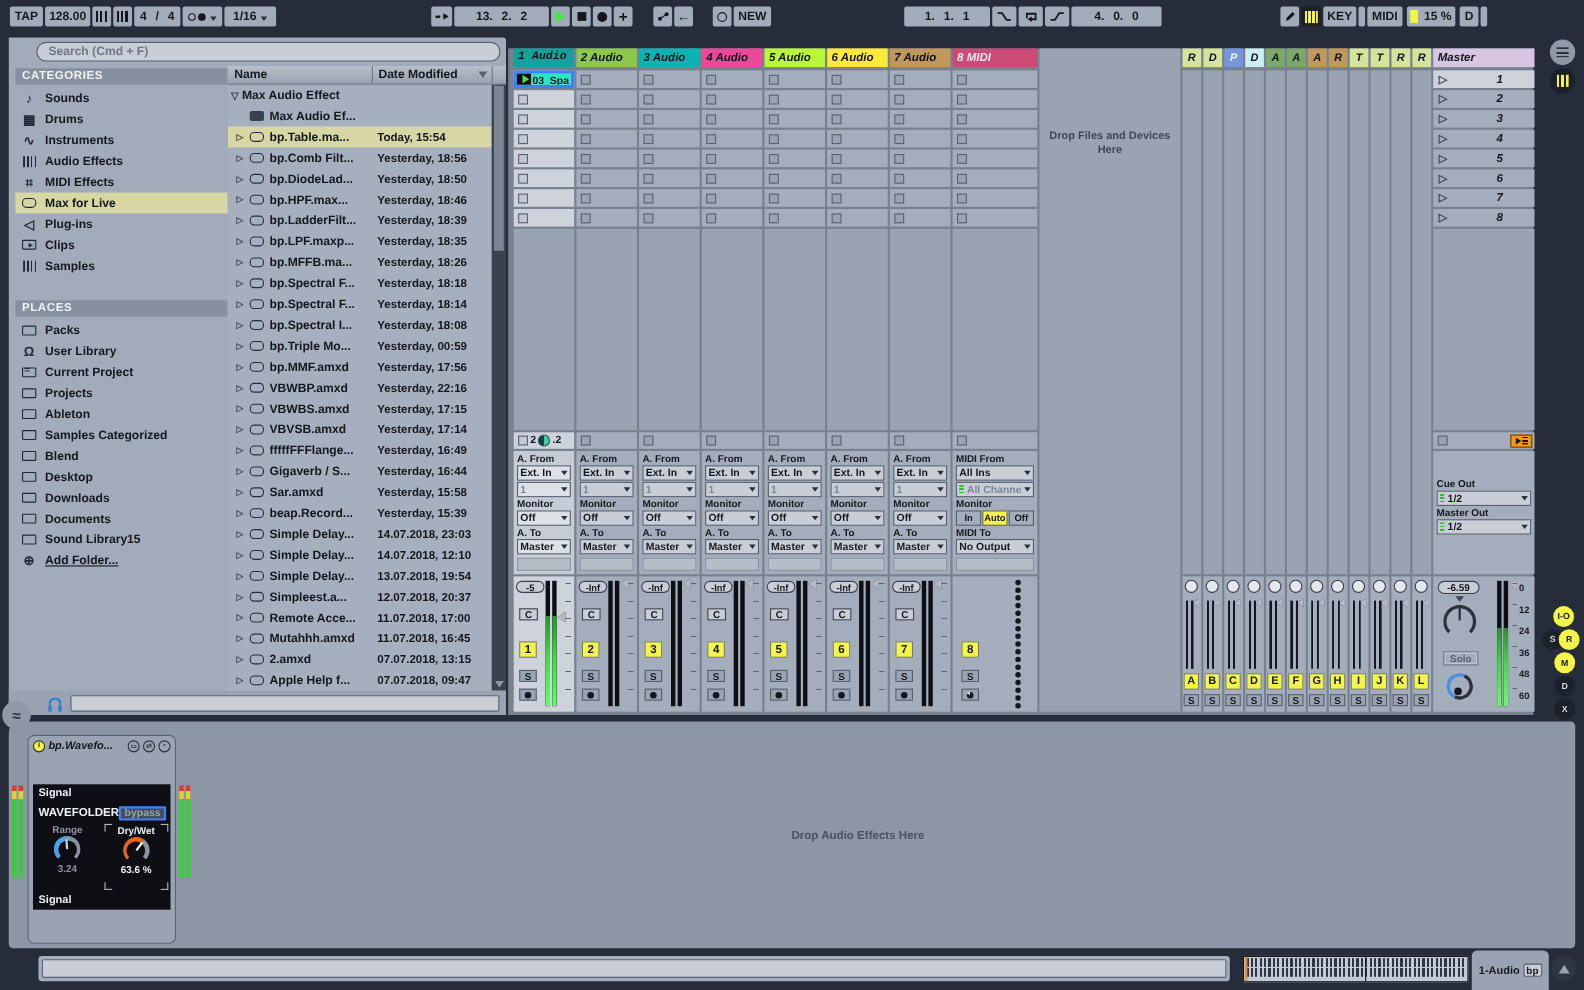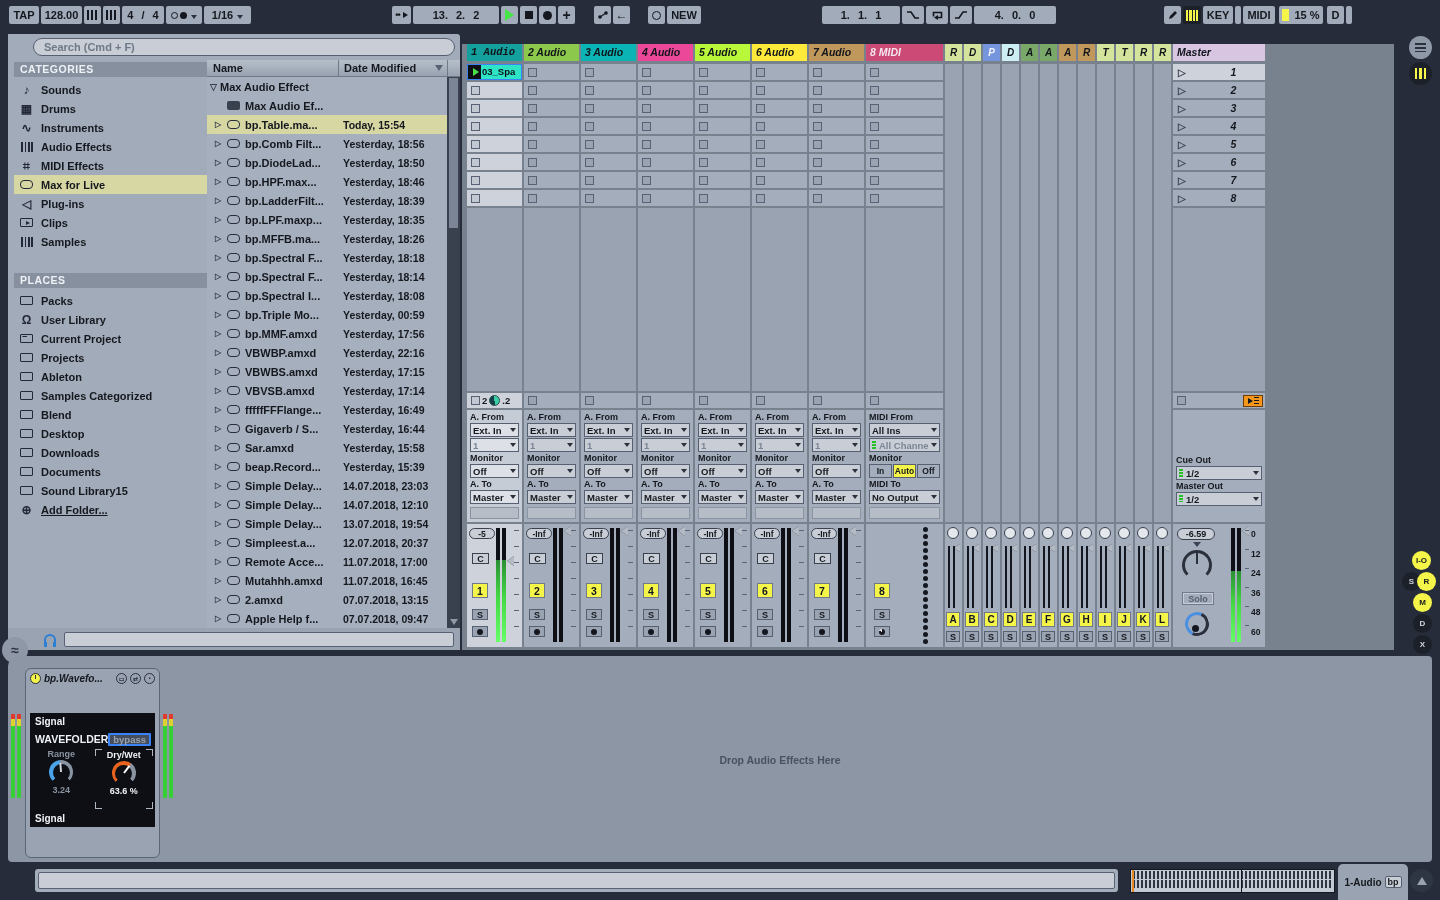--- a/index.html
+++ b/index.html
@@ -68,21 +68,21 @@
 .pfield{flex:1;height:15px;margin:0 6px 0 8px;background:#c9ced6;border:1px solid #596274;border-radius:2px}
 
 .floor{position:absolute;left:462px;top:44px;width:932px;height:606px;background:#78828f;display:flex;gap:2px;padding:0 0 3px 5px;align-items:stretch}
 .tcol{display:flex;flex-direction:column;flex:0 0 55px}
 .tcol.tmidi{flex:0 0 77px}
 .thead{height:17px;margin-bottom:3px;font-style:italic;font-size:10.5px;line-height:17px;padding-left:4px;color:#10141b;white-space:nowrap;overflow:hidden}
 .slot{height:16px;margin-bottom:2px;background:#a4adbb;display:flex;align-items:center}
 .tsel .slot{background:#ced3db}
 .stopb{width:9px;height:9px;border:1px solid #596274;background:#99a3b1;margin-left:4px;flex:0 0 9px}
 .tsel .stopb{background:#c2c8d1}
-.clip{display:flex;width:100%;height:100%;border:1px solid #3b82f6}
+.clip{display:flex;width:100%;height:100%;border:3px solid #3b82f6}
 .cplay{width:13px;background:#0d0f14;display:flex;align-items:center;justify-content:center}
 .cplay::before{content:"";border:4px solid transparent;border-left:6px solid #49e049;border-right:0;margin-left:2px}
 .cname{flex:1;background:#2ee4c6;color:#0d0f14;font-size:9.5px;line-height:14px;padding-left:1px;overflow:hidden}
 .cfill{flex:1;background:#9aa3b1;margin-bottom:2px}
 .strow{height:15px;margin-bottom:2px;background:#a4adbb;display:flex;align-items:center;gap:2px;font-size:9.5px}
 .tsel .strow{background:#ced3db}
 .pie{width:11px;height:11px;border-radius:50%;border:1px solid #1d4d49;background:conic-gradient(#3cd0a8 0 180deg,#174048 180deg 360deg);flex:0 0 11px}
 .routing{height:112px;margin-bottom:2px;background:#a4adbb;padding:2px 3px 0;display:flex;flex-direction:column;overflow:hidden}
 .tsel .routing{background:#c6ccd5}
 .rlab{font-size:9px;height:11px;line-height:11px;white-space:nowrap;overflow:hidden}
@@ -122,21 +122,21 @@
 .rlet{position:absolute;left:1px;top:88px;width:14px;height:15px;background:#f5f549;border:1px solid #6f7989;font-size:10px;display:flex;align-items:center;justify-content:center}
 .rsb{position:absolute;left:1px;top:107px;width:14px;height:11px;background:#9aa3b1;border:1px solid #566070;font-size:9px;display:flex;align-items:center;justify-content:center}
 .mcol{flex:0 0 92px;display:flex;flex-direction:column}
 .scene{height:16px;margin-bottom:2px;background:#a4adbb;display:flex;align-items:center}
 .scene.ssel{background:#ced3db}
 .splay{margin-left:5px;font-size:10px;color:#39414f}
 .snum{font-style:italic;font-size:10.5px;margin:0 auto;transform:translateX(8px)}
 .b2a{margin-left:auto;margin-right:2px;width:20px;height:12px;background:#f5971d;border:1px solid #6b3c08;display:flex;align-items:center;justify-content:center;gap:1px}
 .b2a .t{width:0;height:0;border:3px solid transparent;border-left:5px solid #14171f;border-right:0}
 .b2a .l{width:5px;height:7px;background:repeating-linear-gradient(180deg,#14171f 0 1.5px,transparent 1.5px 3px)}
-.mcue{padding-top:45px}
+.mcue{padding-top:25px}
 .mvol{position:absolute;left:4px;top:4px;width:38px;height:12px;background:#c9ced6;border:1px solid #39414f;border-radius:7px;font-size:9px;display:flex;align-items:center;justify-content:center}
 .mknob{position:absolute;left:9px;top:26px;width:30px;height:30px;border:3px solid #2b303c;border-bottom-color:transparent;border-radius:50%}
 .mneedle{position:absolute;left:50%;top:-2px;width:2px;height:13px;margin-left:-1px;background:#2b303c}
 .mmark{position:absolute;left:20px;top:18px;width:0;height:0;border:4px solid transparent;border-top:5px solid #3c4454;border-bottom:0}
 .msolo{position:absolute;left:9px;top:68px;width:32px;height:13px;background:#a4adbb;border:1px solid #6f7989;box-shadow:inset 0 0 0 1px #c9ced6;color:#555e6d;font-size:9px;display:flex;align-items:center;justify-content:center}
 .cknob{position:absolute;left:12px;top:88px;width:24px;height:24px}
 .cring{position:absolute;inset:0;border:3px solid #2b303c;border-radius:50%;border-top-color:#4a90e2;border-left-color:#4a90e2;transform:rotate(-20deg)}
 .cdot{position:absolute;left:7px;bottom:4px;width:7px;height:7px;background:#14171f;border-radius:50%}
 .mcol .mtr{left:58px}
 .mscale{position:absolute;left:78px;top:5px;display:flex;flex-direction:column;gap:8.5px;font-size:8.5px}
@@ -1174,20 +1174,24 @@
             <i></i>
             <i></i>
           </div>
           <div class="num">8</div>
           <div class="sbox">S</div>
           <div class="abox">
             <i class="half"></i>
           </div>
         </div>
       </div>
+      <div class="dcol">
+        <div>Drop Files and Devices</div>
+        <div>Here</div>
+      </div>
       <div class="rcol">
         <div class="rhead" style="background: rgb(213, 228, 156);">R</div>
         <div class="cfill"></div>
         <div class="rfader">
           <div class="rknob"></div>
           <div class="rhdl"></div>
           <div class="rbars"></div>
           <div class="rlet">A</div>
           <div class="rsb">S</div>
         </div>

